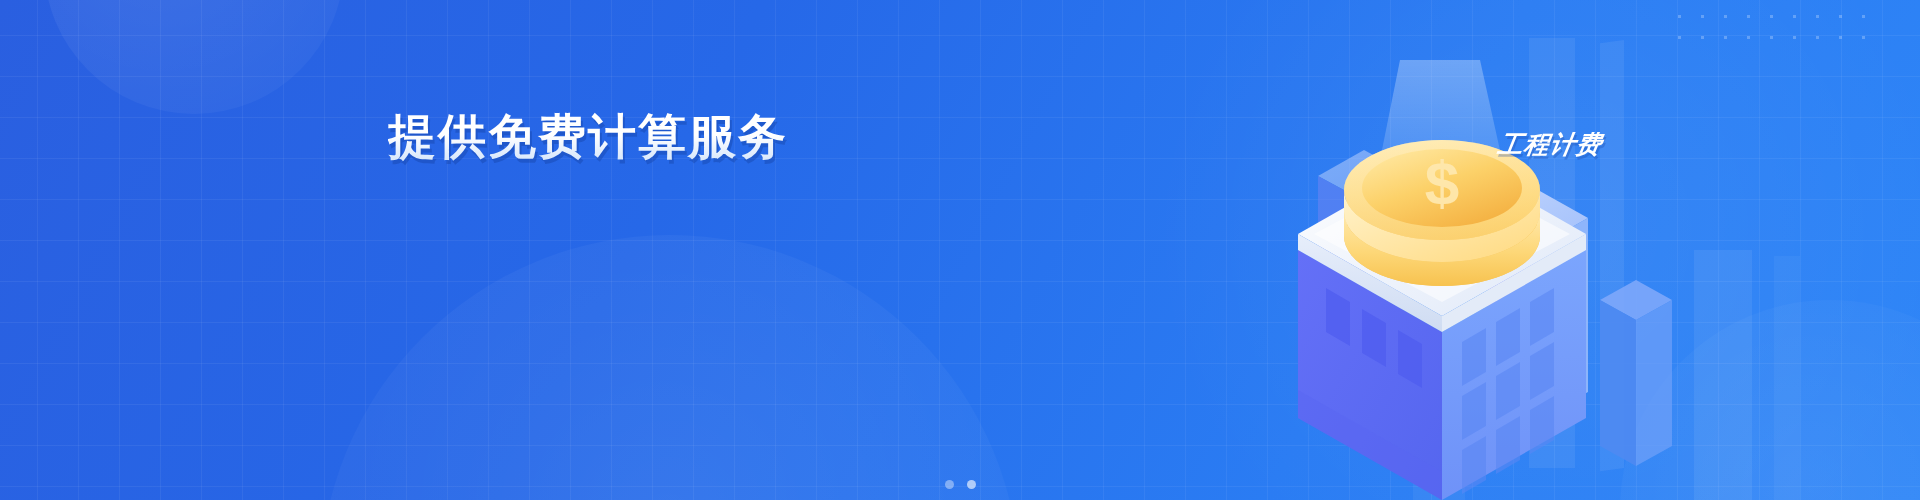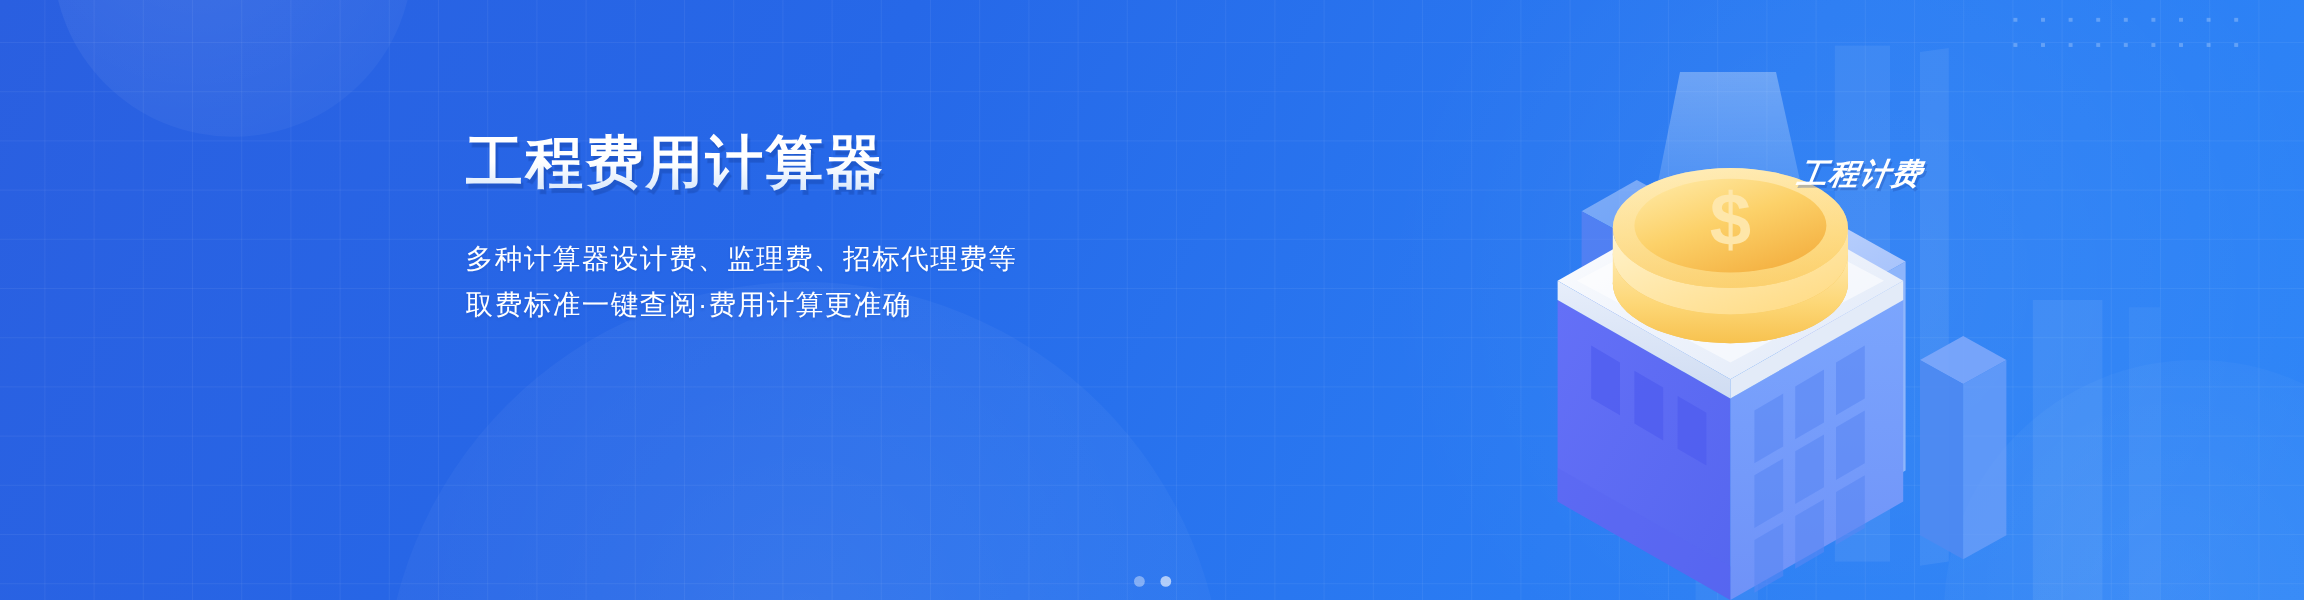--- a/index.html
+++ b/index.html
@@ -99,26 +99,22 @@
   <div class="dot-grid"></div>
 
   <div class="bg-tower t5"></div>
   <div class="bg-tower t1"></div>
   <div class="bg-tower t2"></div>
   <div class="bg-tower t3"></div>
   <div class="bg-tower t4"></div>
 
   <div class="copy">
     <h1 class="headline">
-      <span class="ln">工程费用计算器</span>
+      <span class="ln">提供免费计算服务</span>
     </h1>
-    <div class="desc">
-      <span class="dln">多种计算器设计费、监理费、招标代理费等</span>
-      <span class="dln">取费标准一键查阅·费用计算更准确</span>
-    </div>
   </div>
 
   <div class="art">
     <svg width="640" height="500" viewBox="0 0 640 500">
       <defs>
         <linearGradient id="gLeft" x1="0" y1="0" x2="1" y2="1">
           <stop offset="0%" stop-color="#6470f7"></stop>
           <stop offset="100%" stop-color="#5566ef"></stop>
         </linearGradient>
         <linearGradient id="gRight" x1="0" y1="0" x2="0" y2="1">

